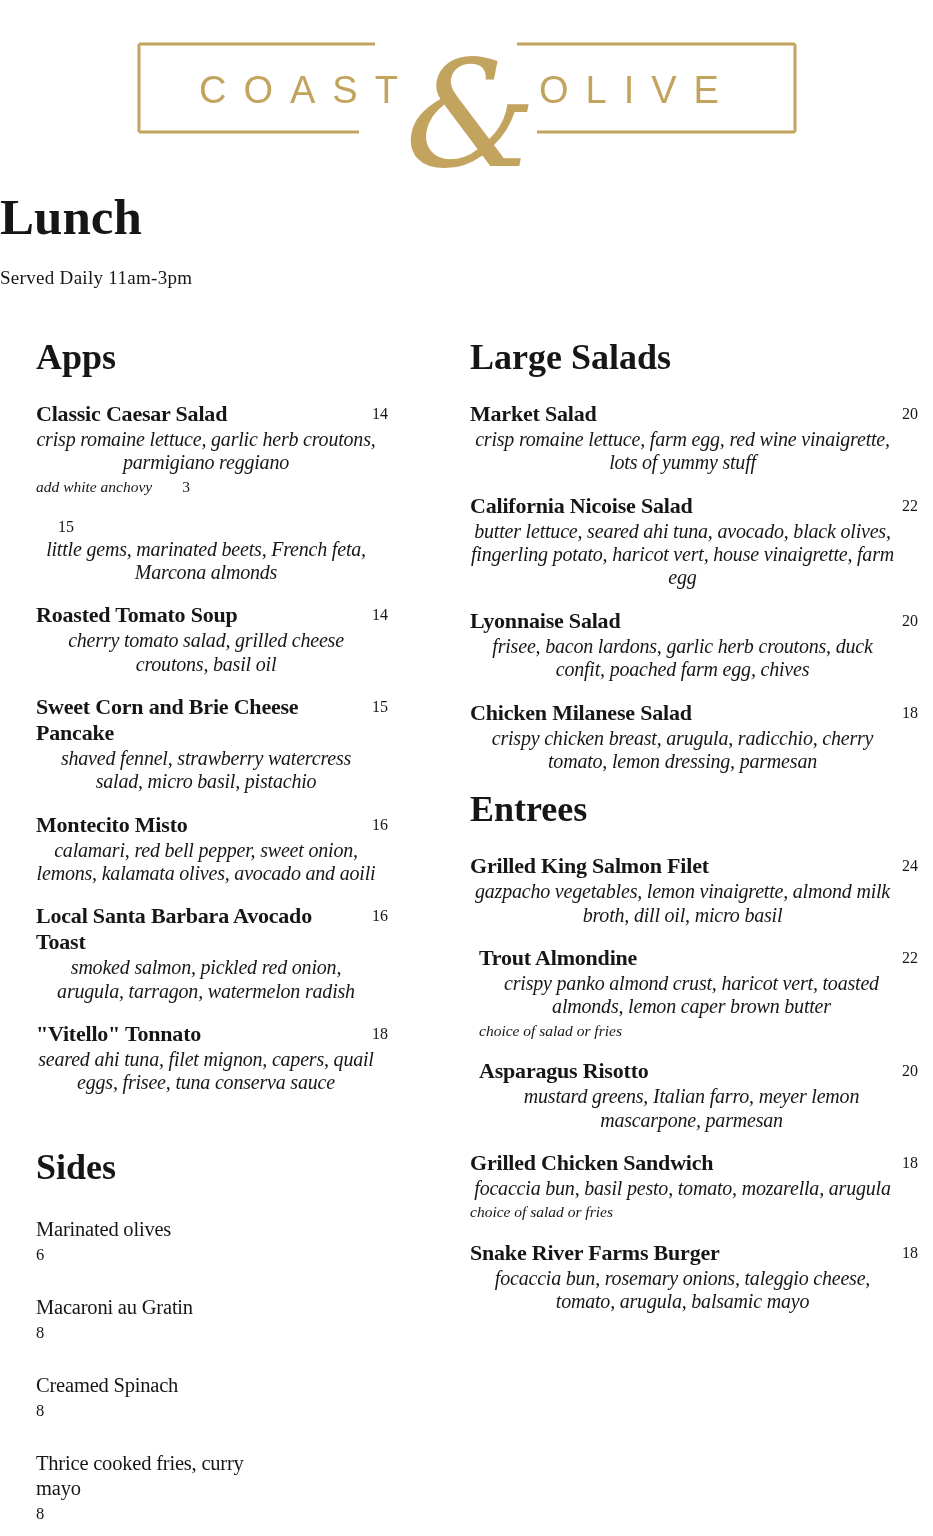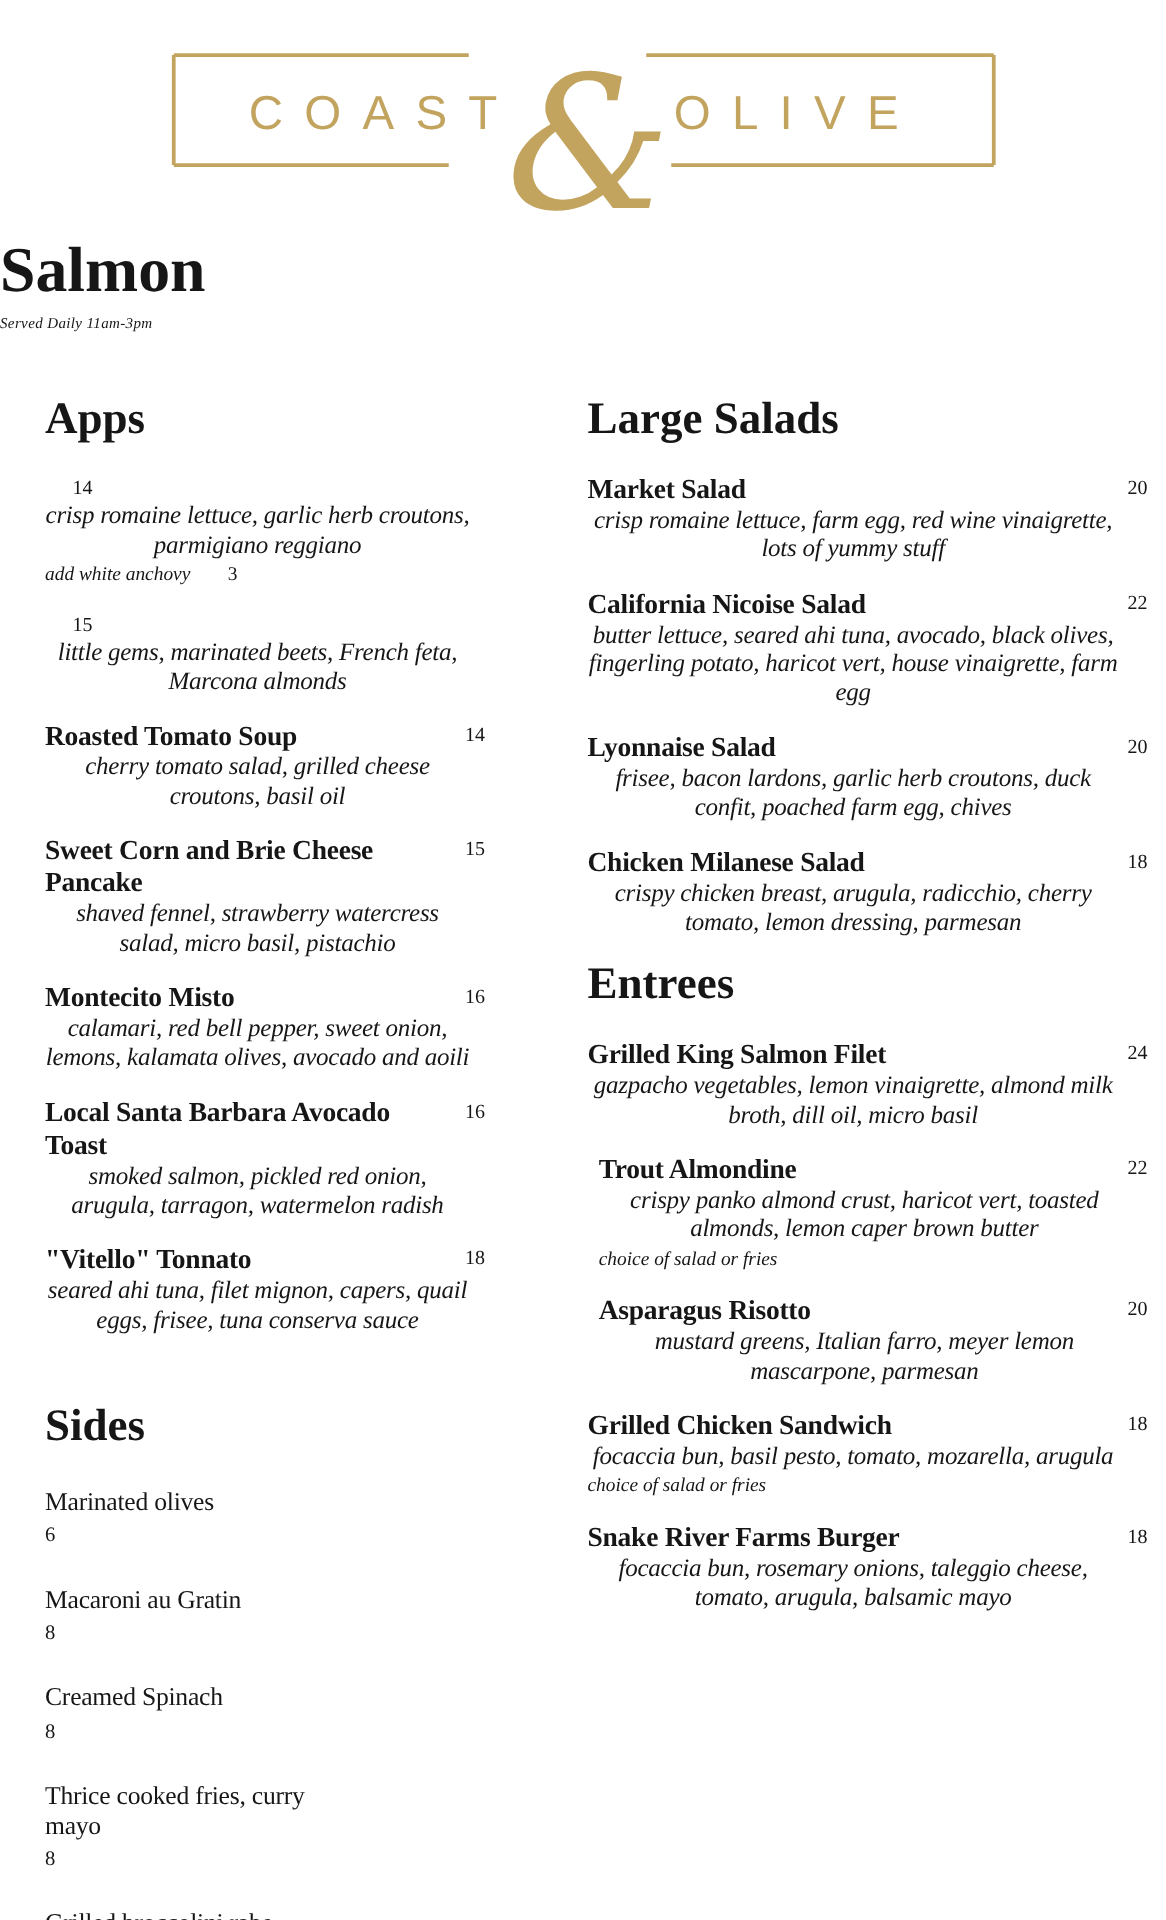--- a/index.html
+++ b/index.html
@@ -11,21 +11,21 @@
   .page{width:933px;min-height:1536px;overflow:hidden;}
 
   
   .header{text-align:left;padding-top:34px;}
   .logo-svg{display:block;margin:0 auto;overflow:visible;}
   .menu-title{
     font-size:51px;font-weight:bold;line-height:1;
     margin:6px 0 0 0;letter-spacing:0px;
   }
   .menu-subtitle{
-    font-style:italic;font-size:12px;margin:8px 0 0 0;letter-spacing:0.3px;
+    font-size:19px;margin:24px 0 0 0;letter-spacing:0.3px;
   }
 
   
   .columns{display:flex;align-items:flex-start;padding:50px 0 40px 36px;}
   .col{display:block;}
   #col-left{width:352px;margin-right:82px;}
   #col-right{width:448px;}
 
   .menu-section + .menu-section{margin-top:54px;}
   #col-right .menu-section + .menu-section{margin-top:10px;}
@@ -74,30 +74,31 @@
         <line x1="380" y1="10" x2="658" y2="10"></line>
         <line x1="658" y1="10" x2="658" y2="98"></line>
         <line x1="400" y1="98" x2="658" y2="98"></line>
         <line x1="2" y1="98" x2="222" y2="98"></line>
         <line x1="2" y1="10" x2="2" y2="98"></line>
       </g>
       <text x="62" y="69" font-family="Liberation Sans, sans-serif" font-size="38" letter-spacing="17" fill="#c2a45f">COAST</text>
       <text x="402" y="69" font-family="Liberation Sans, sans-serif" font-size="38" letter-spacing="17" fill="#c2a45f">OLIVE</text>
       <text x="268" y="132" font-family="DejaVu Serif, serif" font-style="italic" font-size="148" fill="#c2a45f">&amp;</text>
     </svg>
-    <h1 class="menu-title">Salmon</h1>
+    <h1 class="menu-title">Lunch</h1>
     <p class="menu-subtitle">Served Daily 11am-3pm</p>
   </header>
 
   <div class="columns">
     <div class="col" id="col-left">
         <section class="menu-section fancy">
           <h2 class="section-heading">Apps</h2>
           <div class="item">
             <div class="row">
+              <h3 class="title">Classic Caesar Salad</h3>
               <span class="price">14</span>
             </div>
             <p class="desc">crisp romaine lettuce, garlic herb croutons, parmigiano reggiano</p>
             <p class="note"><span class="note-text">add white anchovy</span><span class="note-price">3</span></p>
           </div>
           <div class="item">
             <div class="row">
               <span class="price">15</span>
             </div>
             <p class="desc">little gems, marinated beets, French feta, Marcona almonds</p>

